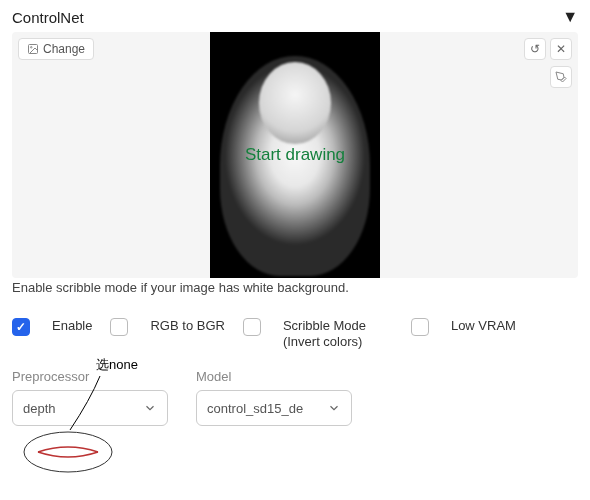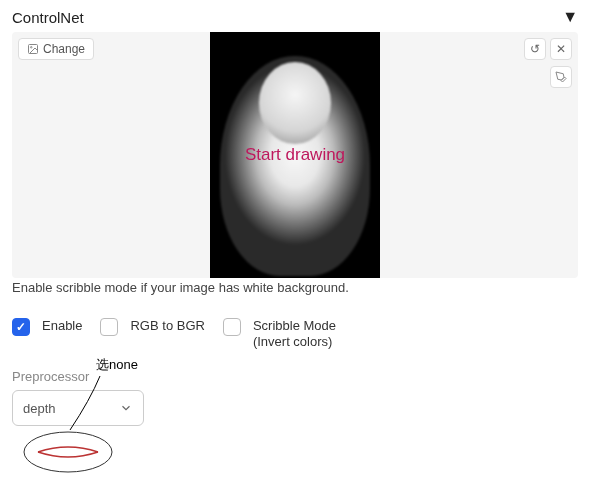--- a/index.html
+++ b/index.html
@@ -41,21 +41,21 @@
     color: #555;
     display: flex;
     align-items: center;
     gap: 4px;
     cursor: pointer;
   }
   .placeholder-text {
     position: absolute;
     top: 50%; left: 50%;
     transform: translate(-50%, -50%);
-    color: #be185d;
+    color: #15803d;
     font-size: 17px;
     pointer-events: none;
     z-index: 2;
   }
   .canvas-buttons {
     position: absolute;
     top: 6px; right: 6px;
     display: flex;
     gap: 4px;
   }
@@ -105,21 +105,21 @@
   .options-row {
     display: flex;
     gap: 18px;
     margin-top: 20px;
     align-items: flex-start;
     flex-wrap: wrap;
   }
   .checkbox-item {
     display: flex;
     align-items: flex-start;
-    gap: 12px;
+    gap: 22px;
     cursor: pointer;
   }
   .checkbox {
     width: 18px; height: 18px;
     border: 1.5px solid #bbb;
     border-radius: 4px;
     display: flex;
     align-items: center;
     justify-content: center;
     background: #fff;
@@ -147,21 +147,21 @@
     pointer-events: none;
   }
   .fields-row {
     display: flex;
     gap: 28px;
     margin-top: 18px;
   }
   .field { display: flex; flex-direction: column; gap: 6px; }
   .field-label { font-size: 13px; color: #888; }
   .select {
-    width: 132px;
+    width: 156px;
     height: 36px;
     border: 1px solid #ccc;
     border-radius: 6px;
     background: #fff;
     display: flex;
     align-items: center;
     justify-content: space-between;
     padding: 0 10px;
     cursor: pointer;
     position: relative;
@@ -225,35 +225,50 @@
       <div class="checkbox checked"></div>
       <span class="checkbox-label">Enable</span>
     </div>
     <div class="checkbox-item">
       <div class="checkbox"></div>
       <span class="checkbox-label">RGB to BGR</span>
     </div>
     <div class="checkbox-item">
       <div class="checkbox"></div>
       <span class="checkbox-label">Scribble Mode (Invert colors)</span>
+    </div>
+    <div class="checkbox-item">
+      <div class="checkbox"></div>
+      <span class="checkbox-label">Low VRAM</span>
     </div>
   </div>
 
   <div class="fields-row">
     <div class="field">
       <span class="field-label">Preprocessor</span>
       <div class="select">
         <span class="select-value">depth</span>
         <span class="chevron">
           <svg width="14" height="14" viewBox="0 0 24 24" fill="none" stroke="#666" stroke-width="2">
               <polyline points="6 9 12 15 18 9"></polyline>
             </svg>
         </span>
       </div>
     </div>
+    <div class="field">
+      <span class="field-label">Model</span>
+      <div class="select">
+        <span class="select-value">control_sd15_de</span>
+        <span class="chevron">
+          <svg width="14" height="14" viewBox="0 0 24 24" fill="none" stroke="#666" stroke-width="2">
+              <polyline points="6 9 12 15 18 9"></polyline>
+            </svg>
+        </span>
+      </div>
+    </div>
   </div>
 
   <div class="annotation" style="left:96px; top:356px;">选none</div>
   <svg class="annotation-line" style="left:20px; top:370px;" width="120" height="110">
     <path d="M80 6 Q70 30 50 60" stroke="#000" stroke-width="1" fill="none"></path>
     <ellipse cx="48" cy="82" rx="44" ry="20" stroke="#333" stroke-width="1" fill="none"></ellipse>
     <path d="M18 82 Q48 72 78 82" stroke="#b33" stroke-width="1.5" fill="none"></path>
     <path d="M18 82 Q48 92 78 82" stroke="#b33" stroke-width="1.5" fill="none"></path>
   </svg>
 

